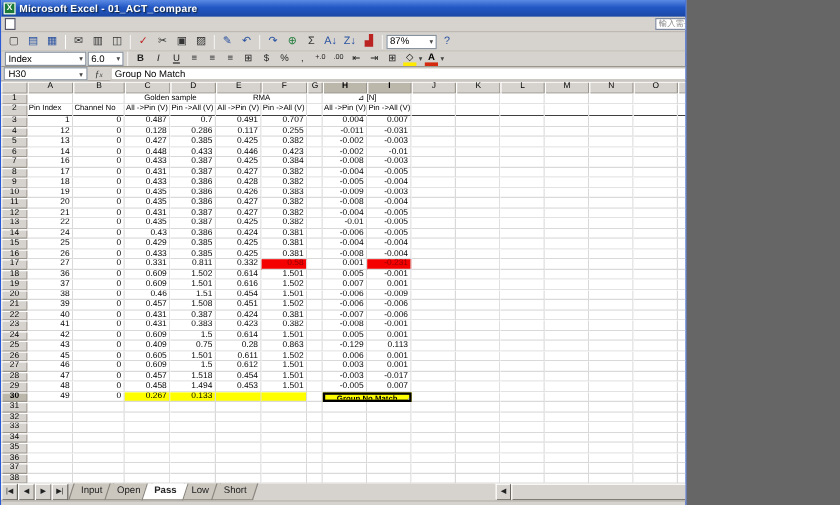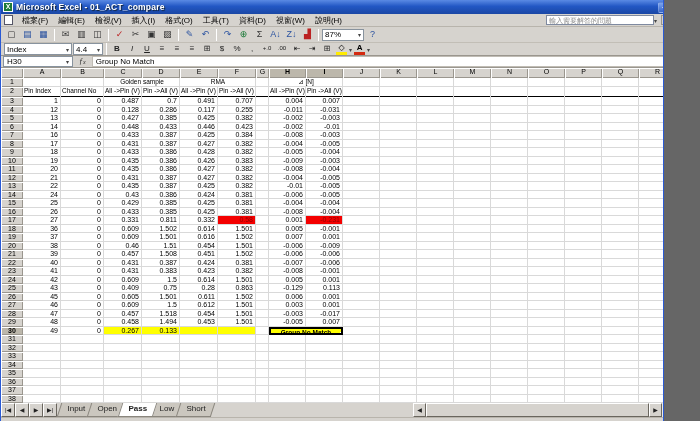--- a/index.html
+++ b/index.html
@@ -1,17 +1,17 @@
 <!DOCTYPE html>
 <html><head>
 <meta charset="utf-8">
 <style>
   html,body{margin:0;padding:0;background:#666;}
   *{box-sizing:border-box;}
-  .window{position:relative;width:664px;height:421px;background:#d6d3ce;
+  .window{position:relative;width:572px;height:421px;background:#d6d3ce;
     font-family:"Liberation Sans",sans-serif;overflow:hidden;
     border-left:1px solid #2a5ad4;border-right:1px solid #2a5ad4;}
   
   .titlebar{position:absolute;left:0;top:0;width:700px;height:14px;
     background:linear-gradient(180deg,#5a8ae4 0%,#2257c4 45%,#1a47a5 100%);
     display:flex;align-items:center;padding:0 2px;color:#fff;}
   .titlebar .appicon{width:10px;height:10px;background:#1c7a38;border:1px solid #fff;
     margin-right:3px;font-size:7px;line-height:8px;text-align:center;color:#fff;font-weight:bold;}
   .titlebar .title{font-size:8.5px;font-weight:bold;letter-spacing:.2px;flex:1;
     text-shadow:1px 1px 1px #123;white-space:nowrap;overflow:hidden;}
@@ -104,31 +104,20 @@
     <div class="title">Microsoft Excel - 01_ACT_compare</div>
     <div class="winbtns">
       <div class="winbtn">─</div>
       <div class="winbtn">❐</div>
       <div class="winbtn close">✕</div>
     </div>
   </div>
 
   <div class="menubar">
     <div class="docicon"></div>
-    <div id="menu-items" style="display:flex;">
-        <span class="menu-item">檔案(F)</span>
-        <span class="menu-item">編輯(E)</span>
-        <span class="menu-item">檢視(V)</span>
-        <span class="menu-item">插入(I)</span>
-        <span class="menu-item">格式(O)</span>
-        <span class="menu-item">工具(T)</span>
-        <span class="menu-item">資料(D)</span>
-        <span class="menu-item">視窗(W)</span>
-        <span class="menu-item">說明(H)</span>
-      </div>
     <div class="help-box">
       <div class="help-input">輸入需要解答的問題</div>
       <span class="dd">▾</span>
       <div class="mini-btns">
         <div class="mini-btn">─</div>
         <div class="mini-btn">❐</div>
         <div class="mini-btn">✕</div>
       </div>
     </div>
   </div>
@@ -164,21 +153,21 @@
       </div>
       <span class="tbi col-blue">?</span>
     </div>
 
   <div class="tb-fmt" id="tb-fmt">
     <div class="font-box">
       <span>Index</span>
         <span class="dd">▾</span>
     </div>
     <div class="size-box">
-      <span>4.4</span>
+      <span>6.0</span>
         <span class="dd">▾</span>
     </div>
     <div class="tb-sep"></div>
     <span id="fmt-btns" style="display:flex;gap:1px;">
         <span class="fbi"><b>B</b></span>
         <span class="fbi"><i>I</i></span>
         <span class="fbi"><u>U</u></span>
         <span class="fbi">≡</span>
         <span class="fbi">≡</span>
         <span class="fbi">≡</span>

